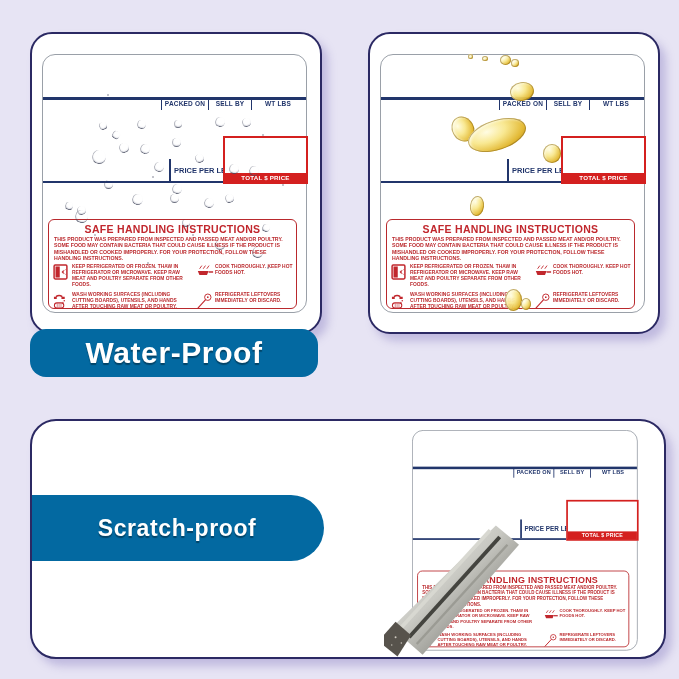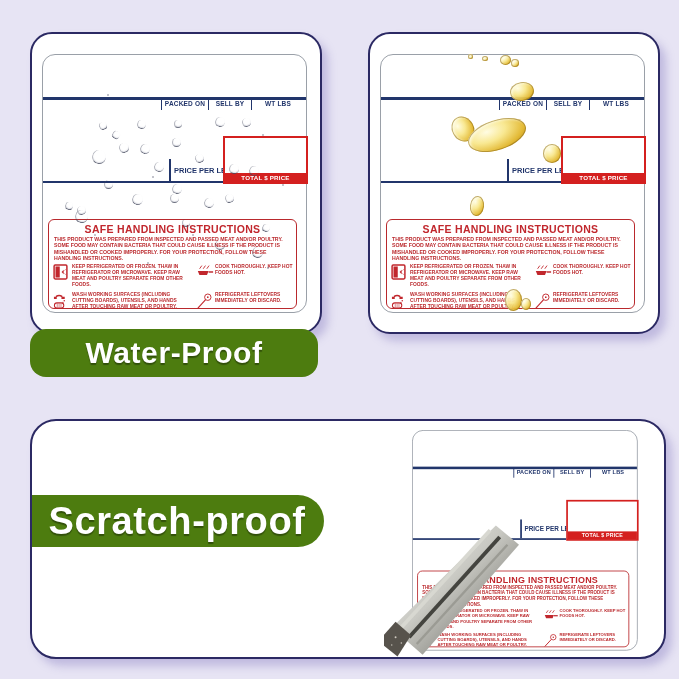--- a/index.html
+++ b/index.html
@@ -5,26 +5,26 @@
   html,body{margin:0;padding:0;}
   .stage{position:relative;width:679px;height:679px;background:#e7e4f4;overflow:hidden;
          font-family:"Liberation Sans",sans-serif;}
   
   .card{position:absolute;background:#fff;border:2px solid #2b2963;
         box-shadow:6px 7px 9px rgba(128,118,188,.38);}
   #card-water{left:30px;top:32px;width:288px;height:298px;border-radius:22px;}
   #card-oil{left:368px;top:32px;width:288px;height:298px;border-radius:22px;}
   #card-scratch{left:30px;top:419px;width:632px;height:236px;border-radius:26px;overflow:hidden;}
   
-  .badge{position:absolute;background:#4d7c0f;color:#fff;font-weight:bold;
+  .badge{position:absolute;background:#0369a1;color:#fff;font-weight:bold;
          display:flex;align-items:center;justify-content:center;letter-spacing:.6px;
          text-shadow:0 1.5px 1px rgba(0,0,0,.35);}
   #badge-water{left:30px;top:329px;width:288px;height:48px;border-radius:16px;font-size:30px;}
   #badge-oil{left:368px;top:329px;width:288px;height:48px;border-radius:16px;font-size:30px;}
-  #badge-scratch{left:-2px;top:74px;width:294px;height:52px;border-radius:0 34px 34px 0;font-size:38px;}
+  #badge-scratch{left:-2px;top:74px;width:294px;height:66px;border-radius:0 34px 34px 0;font-size:23px;}
   
   .label-slot{position:absolute;}
   .label{position:relative;width:263px;height:257px;background:#fff;border:1px solid #9aa0a8;
          border-radius:13px;transform-origin:top left;}
   .lb-line{position:absolute;left:0;width:100%;height:2.5px;background:#21356b;}
   .lb-line1{top:42px;}
   .lb-line2{top:125.5px;}
   .lb-header{position:absolute;top:44px;right:2px;display:flex;height:11px;}
   .hcell{border-left:1.5px solid #21356b;font-size:6.5px;font-weight:bold;color:#21356b;
          text-align:center;line-height:10px;letter-spacing:.2px;}

